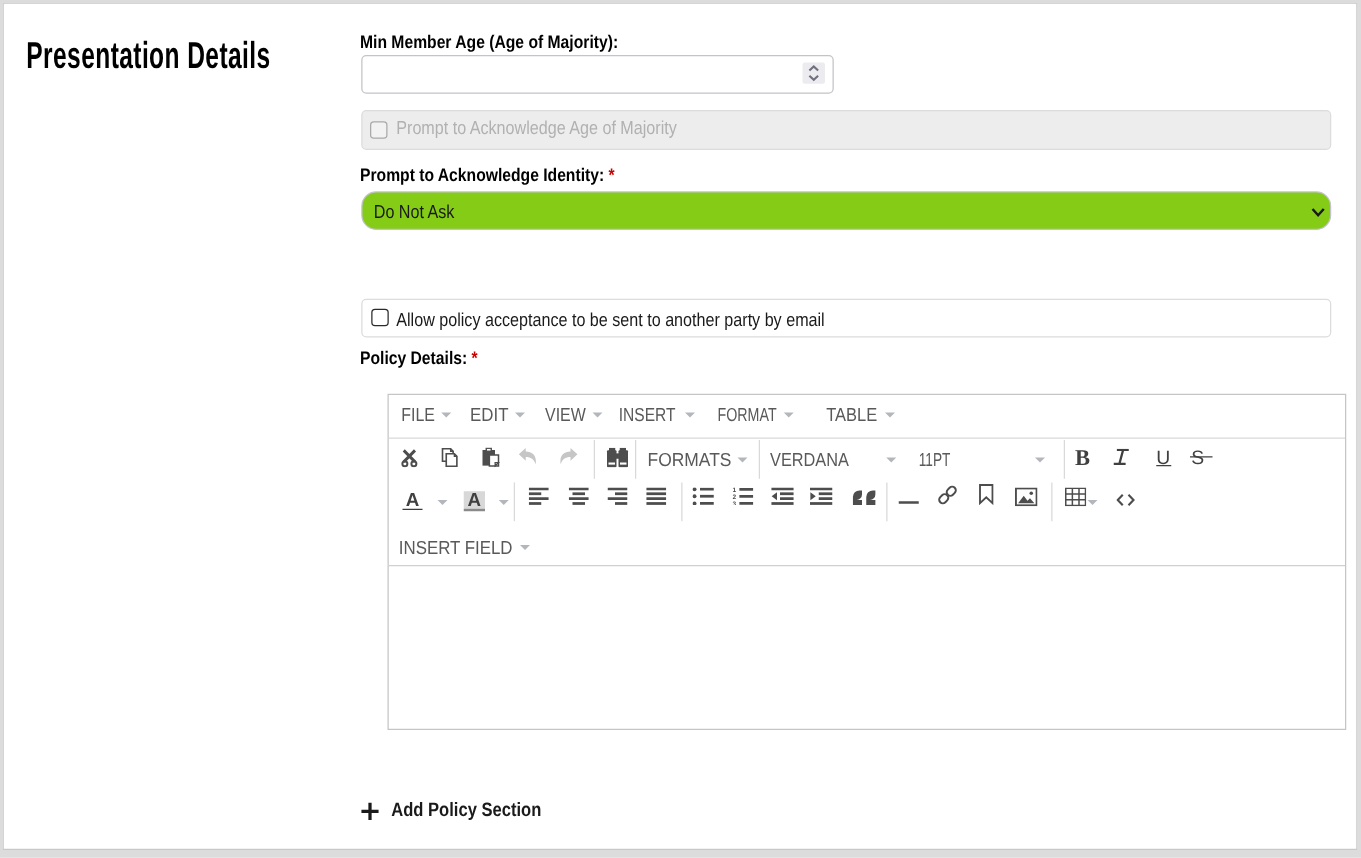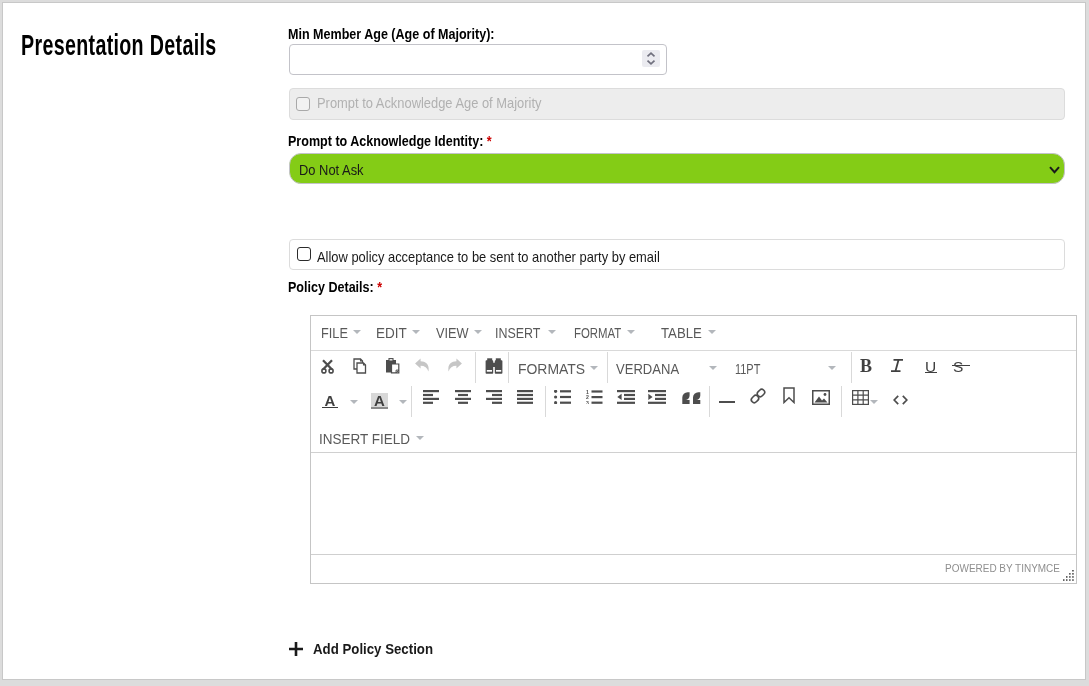--- a/index.html
+++ b/index.html
@@ -247,36 +247,19 @@
     <span class="caret" style="left:559px; top:84px;"></span>
 
     <svg class="icon" style="left:582px; top:79px;" width="15" height="10" viewBox="0 0 15 10">
       <path d="M5.2 0.8 L1.2 5 L5.2 9.2 M9.8 0.8 L13.8 5 L9.8 9.2" fill="none" stroke="#4d4d4d" stroke-width="1.7"></path>
     </svg>
 
     <div id="insertfieldrow">
       <div class="ddtext" style="left:8px; top:11px; transform:scaleX(0.90);">INSERT FIELD</div>
         <span class="caret" style="left:105px; top:17px;"></span>
     </div>
-    <div id="statusbar">
-      <span id="poweredby">POWERED BY TINYMCE</span>
-      <svg class="abs" style="right:2px; bottom:2px;" width="11" height="11" viewBox="0 0 11 11">
-        <g fill="#3c3c3c">
-          <rect x="9.2" y="0" width="1.5" height="1.5"></rect>
-          <rect x="6.1" y="3.1" width="1.5" height="1.5"></rect>
-            <rect x="9.2" y="3.1" width="1.5" height="1.5"></rect>
-          <rect x="3" y="6.2" width="1.5" height="1.5"></rect>
-            <rect x="6.1" y="6.2" width="1.5" height="1.5"></rect>
-            <rect x="9.2" y="6.2" width="1.5" height="1.5"></rect>
-          <rect x="0" y="9.3" width="1.5" height="1.5"></rect>
-            <rect x="3" y="9.3" width="1.5" height="1.5"></rect>
-            <rect x="6.1" y="9.3" width="1.5" height="1.5"></rect>
-            <rect x="9.2" y="9.3" width="1.5" height="1.5"></rect>
-        </g>
-      </svg>
-    </div>
   </div>
 
   <svg class="abs" style="left:286px; top:639px;" width="14" height="14" viewBox="0 0 14 14">
     <path d="M7 0 V14 M0 7 H14" stroke="#1a1a1a" stroke-width="2.6"></path>
   </svg>
   <div class="abs" style="left:310px; top:637px; font-size:15.5px; font-weight:bold; color:#1a1a1a; white-space:nowrap; transform:scaleX(0.855); transform-origin:left top;">Add Policy Section</div>
 </div>
 
 </body></html>

